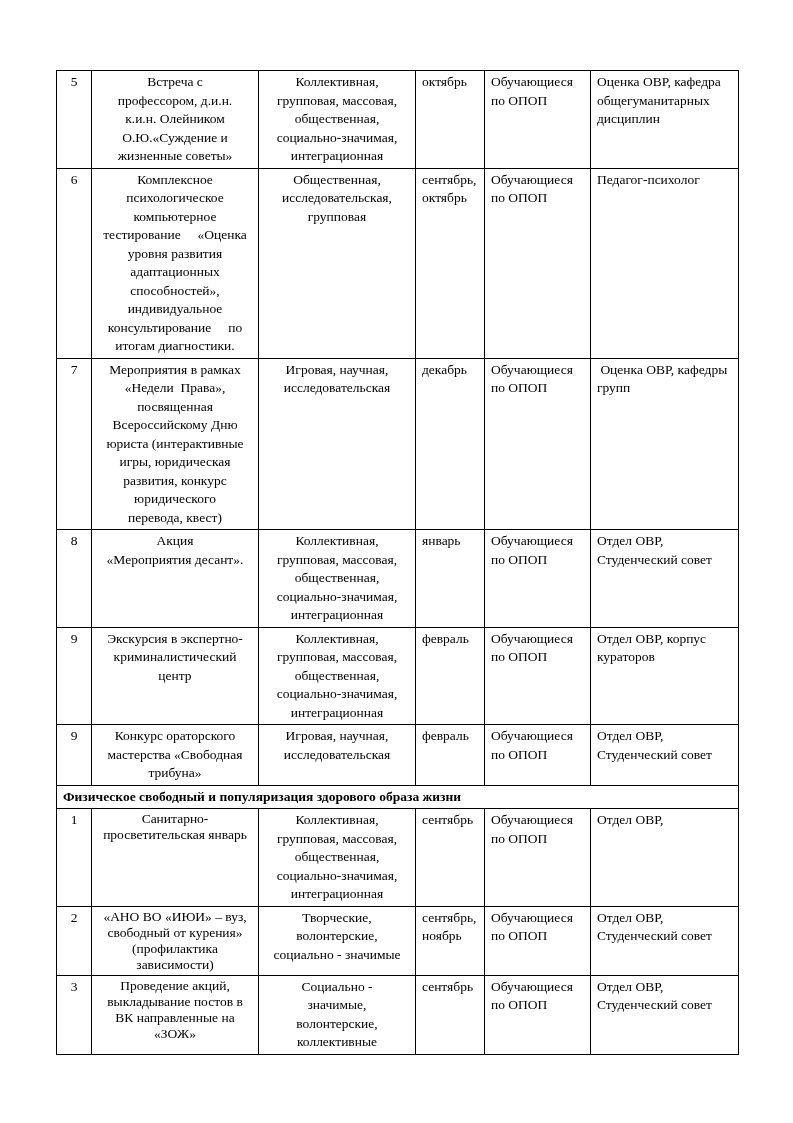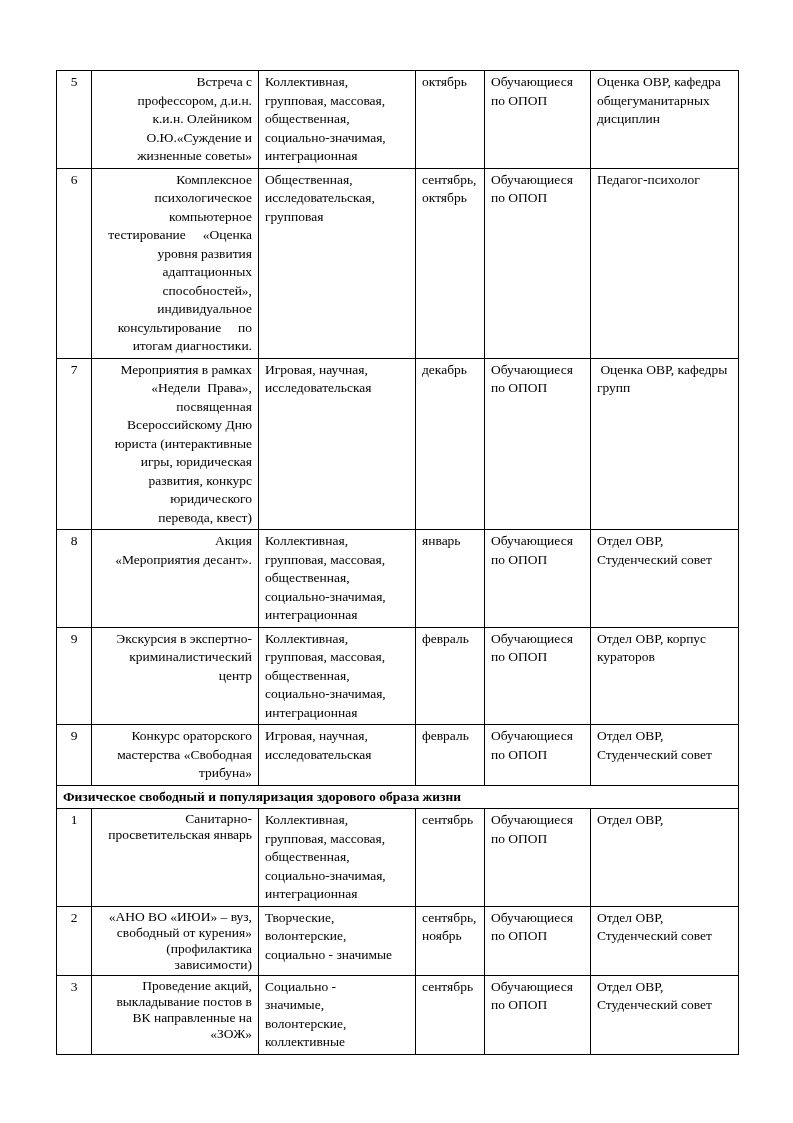--- a/index.html
+++ b/index.html
@@ -25,22 +25,22 @@
     table-layout: fixed;
   }
   table.plan td {
     border: 1px solid #000000;
     vertical-align: top;
     font-size: 13.5px;
     line-height: 18.5px;
     padding: 2px 6px;
   }
   td.c-num   { text-align: center; padding: 2px 1px; }
-  td.c-event { text-align: right; }
-  td.c-forms { text-align: left; }
+  td.c-event { text-align: center; }
+  td.c-forms { text-align: center; }
   td.c-month { text-align: left; padding: 2px 4px; }
   td.c-part  { text-align: left; padding: 2px 4px; }
   td.c-resp  { text-align: left; }
   .pre { white-space: pre-wrap; word-wrap: break-word; }
   .lh-tight { line-height: 16px !important; }
   td.c-section {
     font-weight: bold;
     font-size: 14px;
     line-height: 15px;
     padding: 2px 4px;

